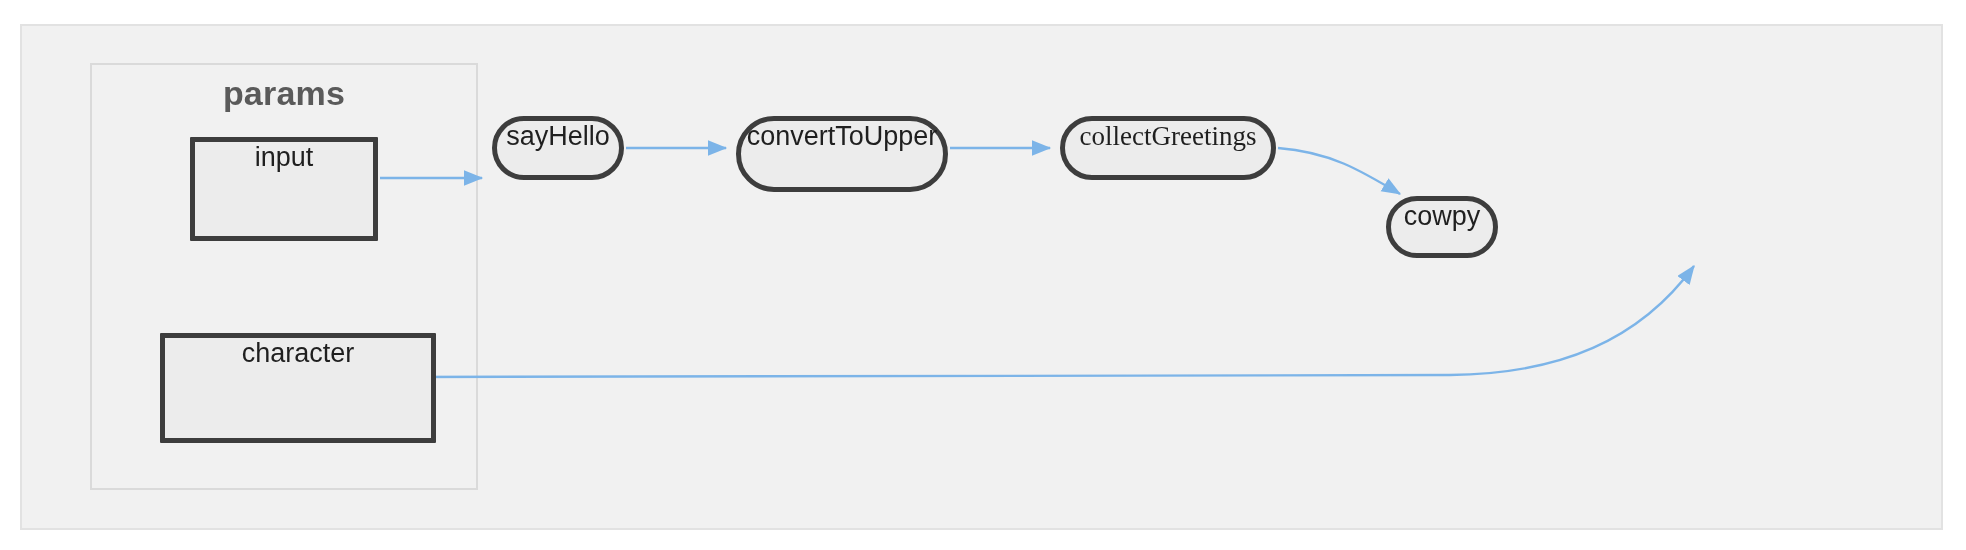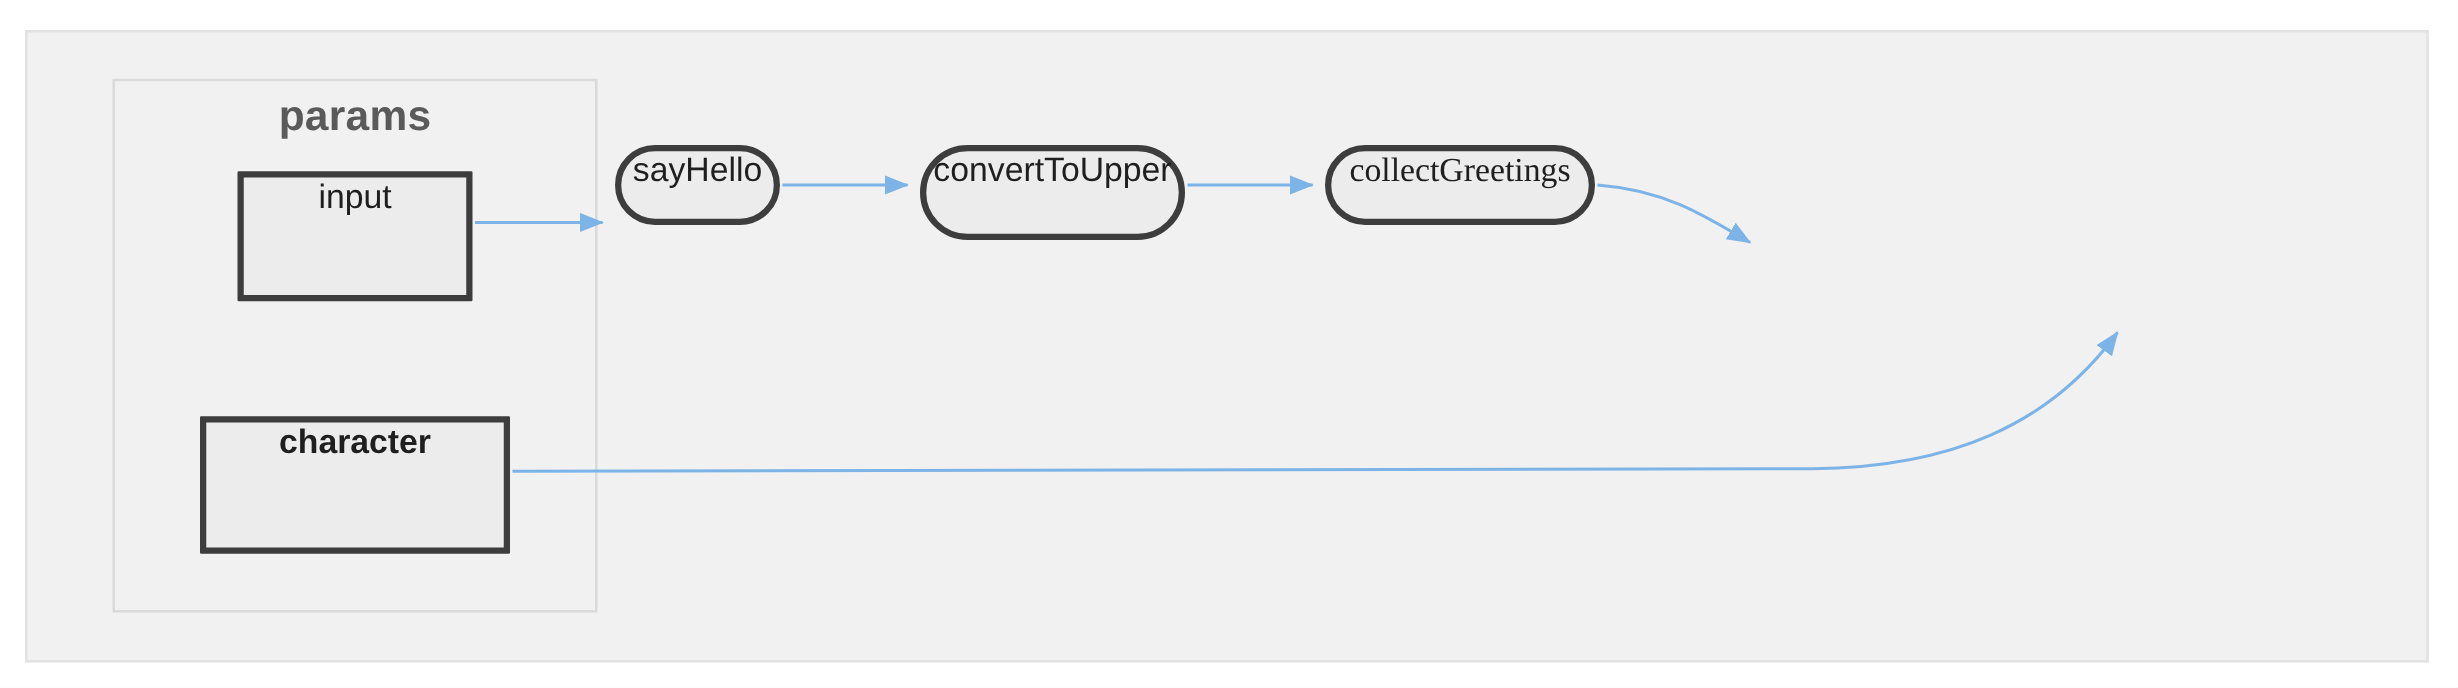--- a/index.html
+++ b/index.html
@@ -72,21 +72,21 @@
     align-items: flex-start;
     justify-content: center;
     color: #1f1f1f;
     font-size: 27px;
     white-space: nowrap;
   }
   .node.rect { border-radius: 1px; margin-top: 11px; }
   .node.stadium { border-radius: 999px; }
 
   #node-input     { left: 190px; top: 126px; width: 188px; height: 104px; }
-  #node-character { left: 160px; top: 322px; width: 248px; height: 110px; font-weight: bold; }
+  #node-character { left: 160px; top: 322px; width: 276px; height: 110px; }
 
   #node-sayHello        { left: 492px;  top: 116px; width: 132px; height: 64px; }
   #node-convertToUpper  { left: 736px;  top: 116px; width: 212px; height: 76px; }
   #node-collectGreetings{ left: 1060px; top: 116px; width: 216px; height: 64px; font-family: Liberation Serif, serif; }
   #node-cowpy           { left: 1386px; top: 196px; width: 112px; height: 62px; }
 </style>
 </head>
 <body>
 
 <div id="stage">
@@ -137,14 +137,17 @@
   </div>
 
   <div class="node stadium" id="node-convertToUpper">
     <span>convertToUpper</span>
   </div>
 
   <div class="node stadium" id="node-collectGreetings">
     <span>collectGreetings</span>
   </div>
 
+  <div class="node stadium" id="node-cowpy">
+    <span>cowpy</span>
+  </div>
 
 </div>
 
 </body></html>

